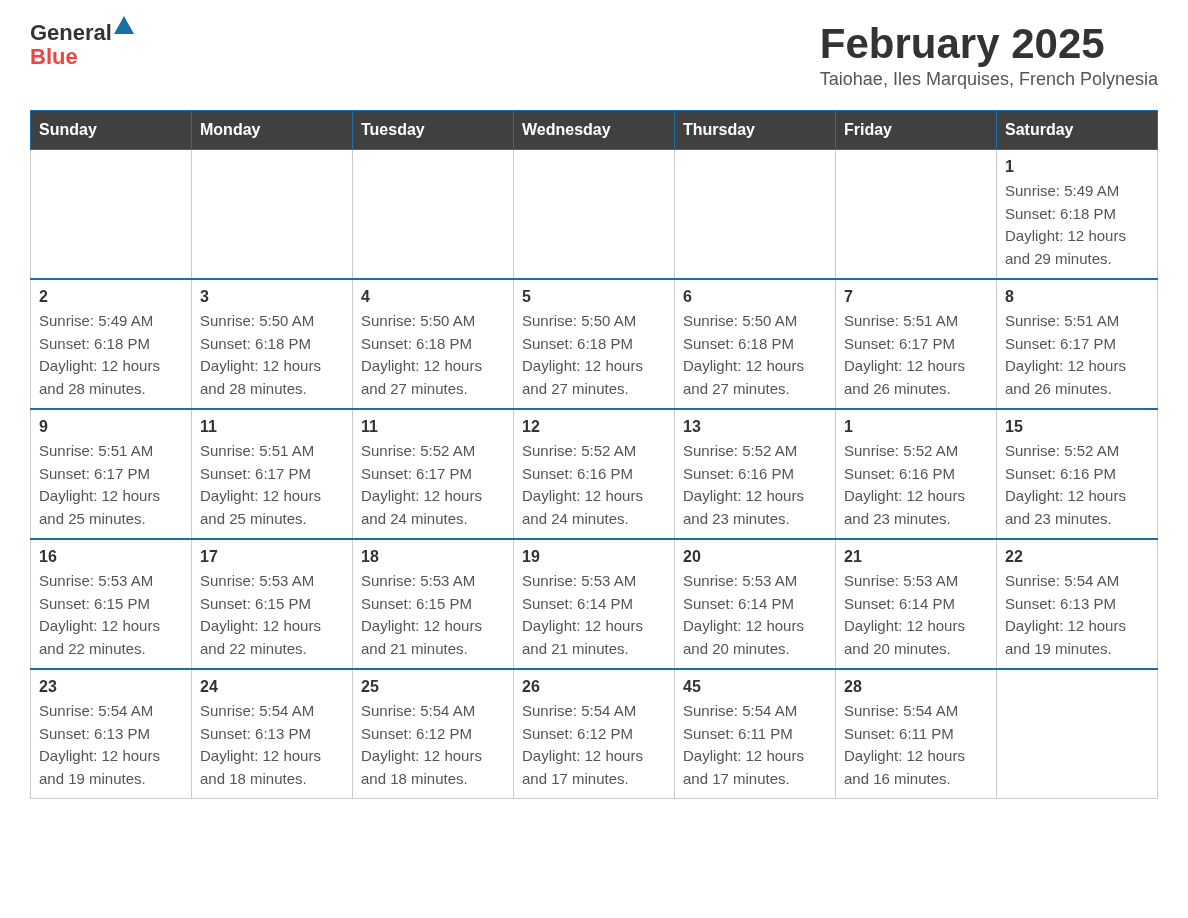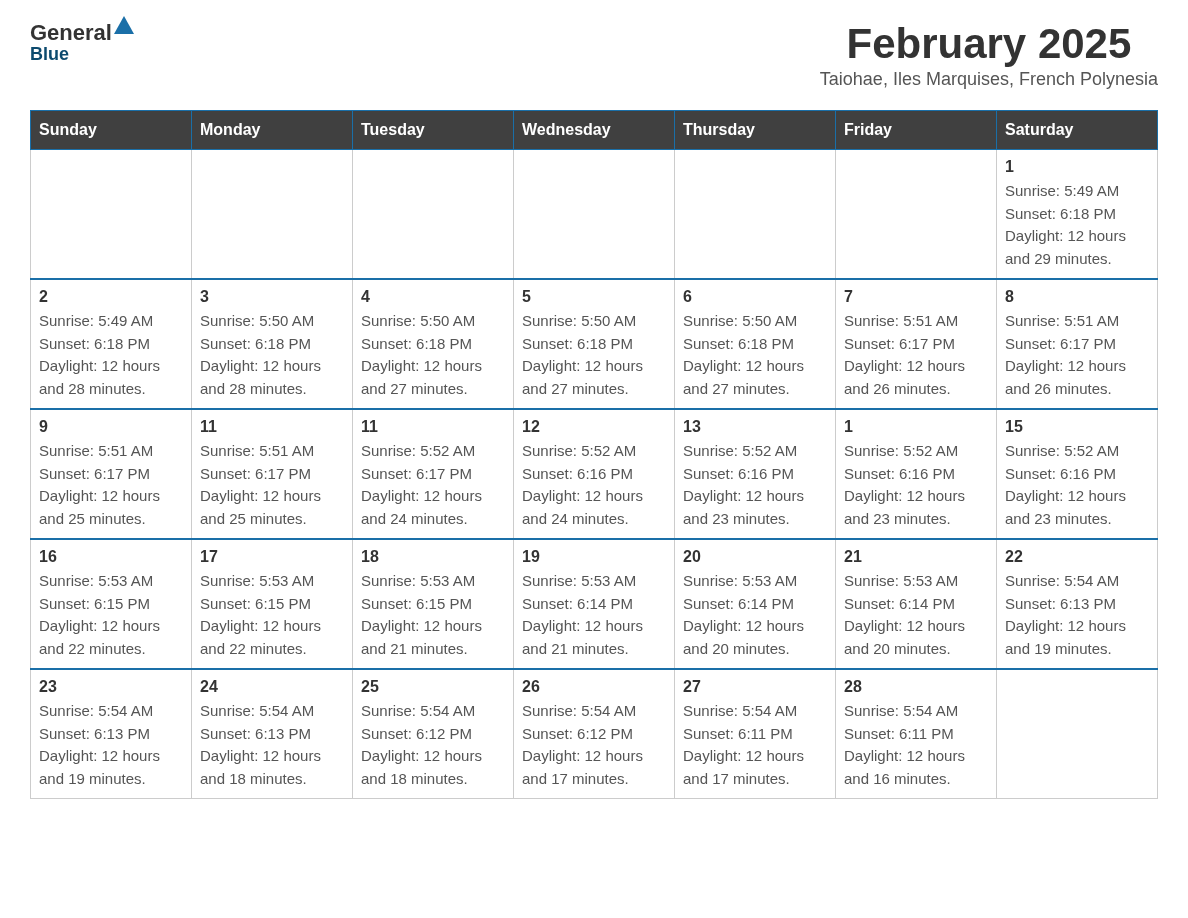--- a/index.html
+++ b/index.html
@@ -31,27 +31,27 @@
     .logo-triangle {
       width: 0;
       height: 0;
       border-left: 10px solid transparent;
       border-right: 10px solid transparent;
       border-bottom: 18px solid #1a6fa8;
       margin-left: 2px;
       margin-top: -4px;
     }
     .logo-blue {
-      font-size: 18px;
-      font-weight: bold;
-      color: #0c4a6e;
+      font-size: 22px;
+      font-weight: bold;
+      color: #ef4444;
       margin-top: -2px;
     }
     .title-section {
-      text-align: center;
+      text-align: left;
     }
     .month-title {
       font-size: 42px;
       font-weight: bold;
       color: #333;
     }
     .location-subtitle {
       font-size: 18px;
       color: #555;
       margin-top: 1px;
@@ -237,21 +237,21 @@
         </td>
         <td>
           <div class="day-number">25</div>
           <div class="day-info">Sunrise: 5:54 AM<br>Sunset: 6:12 PM<br>Daylight: 12 hours and 18 minutes.</div>
         </td>
         <td>
           <div class="day-number">26</div>
           <div class="day-info">Sunrise: 5:54 AM<br>Sunset: 6:12 PM<br>Daylight: 12 hours and 17 minutes.</div>
         </td>
         <td>
-          <div class="day-number">27</div>
+          <div class="day-number">45</div>
           <div class="day-info">Sunrise: 5:54 AM<br>Sunset: 6:11 PM<br>Daylight: 12 hours and 17 minutes.</div>
         </td>
         <td>
           <div class="day-number">28</div>
           <div class="day-info">Sunrise: 5:54 AM<br>Sunset: 6:11 PM<br>Daylight: 12 hours and 16 minutes.</div>
         </td>
         <td class="empty-cell"></td>
       </tr>
     </tbody>
 </table>

